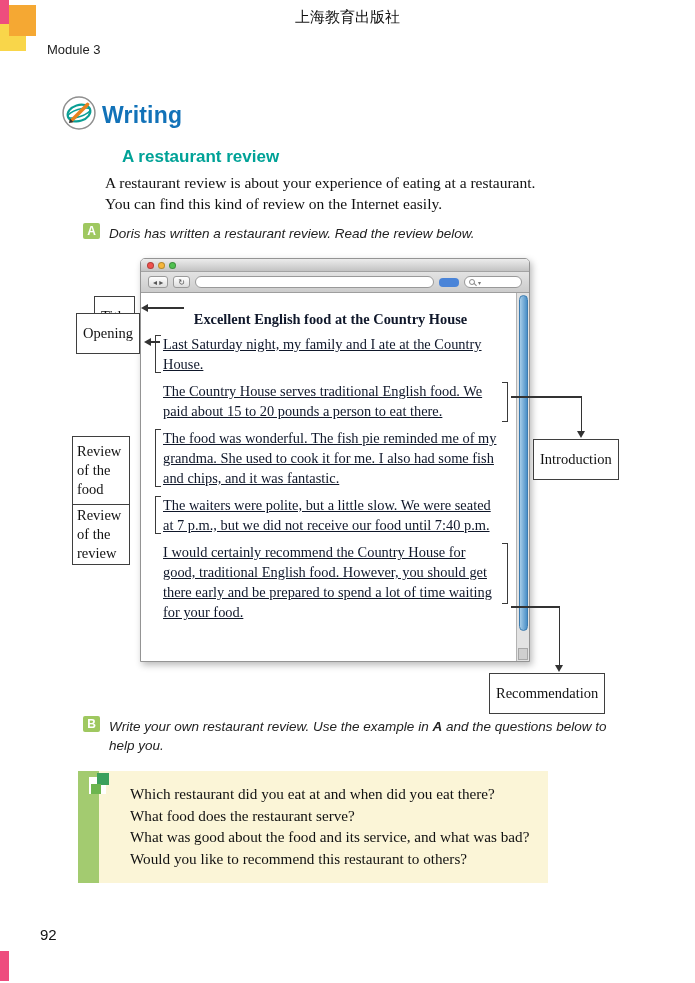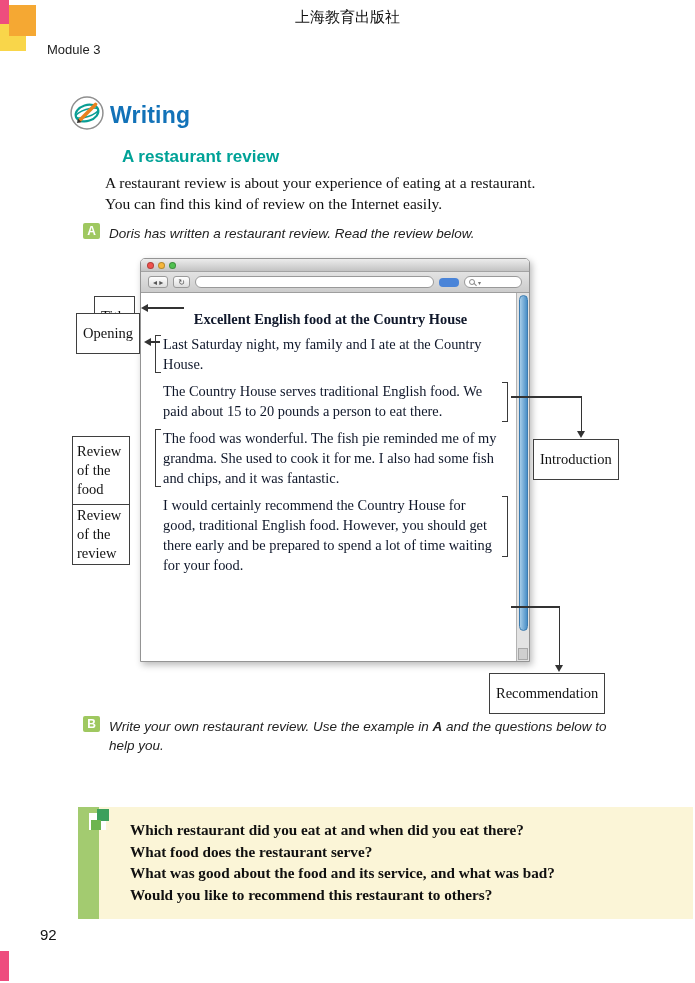--- a/index.html
+++ b/index.html
@@ -10,21 +10,21 @@
   
   .pink-strip { background:#ee4d7e; width:9px; }
   .pink-top { left:0; top:0; height:42px; }
   .pink-bottom { left:0; top:951px; height:30px; }
   .orange-sq { left:9px; top:5px; width:27px; height:31px; background:#f5a833; z-index:2; }
   .yellow-sq { left:0; top:24px; width:26px; height:27px; background:#f9d64a; z-index:1; }
 
   .publisher { left:0; right:0; top:8px; text-align:center; font-size:15px; color:#111; }
   .module { left:47px; top:42px; font-size:13px; color:#222; }
 
-  .writing-head { left:70px; top:96px; display:flex; align-items:center; gap:6px; }
+  .writing-head { left:62px; top:96px; display:flex; align-items:center; gap:6px; }
   .writing-title { font-size:23px; font-weight:bold; color:#1272b8; letter-spacing:.2px; }
   .sub-title { left:105px; top:147px; font-size:17px; font-weight:bold; color:#00a297;margin-left:17px; }
   .intro { left:105px; top:172px; font-family:"Liberation Serif", serif; font-size:15.5px; line-height:21px; color:#111; }
 
   .task { display:flex; align-items:flex-start; gap:9px; }
   .task-a { left:83px; top:223px; width:545px; }
   .task-b { left:83px; top:716px; width:548px; }
   .badge { flex:0 0 auto; width:17px; height:16px; background:#9fc860; color:#fff; font-size:12px; font-weight:bold;
            text-align:center; line-height:16px; border-radius:2px; }
   .task-text { font-style:italic; font-size:13.5px; line-height:19px; color:#222; padding-top:0.5px; }
@@ -46,21 +46,21 @@
   .searchbox { width:58px; height:12px; background:#fff; border:1px solid #999; border-radius:7px;
                display:flex; align-items:center; gap:3px; padding:0 4px; }
   .mag { width:6px; height:6px; border:1.4px solid #8a8a8a; border-radius:50%; position:relative; }
   .mag::after { content:''; position:absolute; width:4px; height:1.4px; background:#8a8a8a;
                 transform:rotate(45deg); right:-3px; bottom:-1px; }
   .search-caret { font-size:6px; color:#777; }
 
   .content { position:absolute; left:0; top:34px; right:13px; bottom:0; padding:16px 10px 0 14px;
              font-family:"Liberation Serif", serif; font-size:14.4px; line-height:20px; color:#0f172a; overflow:hidden; }
   .rtitle { font-weight:bold; text-align:center; margin-bottom:5px; white-space:nowrap; }
-  .para { position:relative; margin-bottom:7px; padding:0 7px 0 8px; }
+  .para { position:relative; margin-bottom:7px; padding:0 7px 0 8px;text-decoration:underline; }
   .brk { position:absolute; width:6px; border:1.2px solid #3a3a3a; }
   .brk.left  { left:0; top:1px; bottom:1px; border-right:none; }
   .brk.right { right:-2px; border-left:none; }
   .brk.r2 { top:1px; height:40px; }
   .brk.r3 { top:1px; height:61px; }
 
   .scroll-track { position:absolute; top:34px; right:0; bottom:0; width:13px; background:#e3e3e3; border-left:1px solid #b3b3b3; }
   .scroll-thumb { position:absolute; top:2px; left:1.5px; width:9px; height:336px; border-radius:5px;
                   background:linear-gradient(90deg,#a6cde9,#4a8fc7); border:0.5px solid #3c7cb0; }
   .scroll-btn { position:absolute; bottom:1px; left:1px; width:10px; height:12px; background:#cfcfcf; border:1px solid #a7a7a7; }
@@ -77,21 +77,21 @@
 
   
   .hline { position:absolute; height:1.5px; background:#333; z-index:3; }
   .vline { position:absolute; width:1.5px; background:#333; z-index:3; }
   .arr-left { position:absolute; width:0; height:0; border-top:4px solid transparent;
               border-bottom:4px solid transparent; border-right:7px solid #333; z-index:3; }
   .arr-down { position:absolute; width:0; height:0; border-left:4.5px solid transparent;
               border-right:4.5px solid transparent; border-top:7px solid #333; z-index:3; }
 
   
-  .qbox { left:78px; top:807px; width:615px; height:112px; background:#fbf5d7;font-weight:bold; }
+  .qbox { left:78px; top:771px; width:470px; height:112px; background:#fbf5d7; }
   .qstrip { position:absolute; left:0; top:0; width:21px; height:100%; background:#a3cb70; }
   .qsq-white { position:absolute; left:11px; top:6px; width:17px; height:17px; background:#ffffff; }
   .qsq-green { position:absolute; left:19px; top:2px; width:12px; height:12px; background:#3ba05c; }
   .qsq-green2 { position:absolute; left:13px; top:13px; width:10px; height:10px; background:#6db54f; }
   .qlist { position:absolute; left:52px; top:12px; font-family:"Liberation Serif", serif;
            font-size:15.2px; line-height:21.5px; color:#101010; }
 
   .pagenum { left:40px; top:926px; font-size:15px; color:#111; }
 </style>
 </head>
@@ -153,20 +153,24 @@
     </div>
     <div class="para">
       <span class="brk right r2"></span>
       <span>The Country House serves traditional English food. We paid about 15 to 20 pounds a person to eat there.</span>
     </div>
     <div class="para">
       <span class="brk left"></span>
       <span>The food was wonderful. The fish pie reminded me of my grandma. She used to cook it for me. I also had some fish and chips, and it was fantastic.</span>
     </div>
     <div class="para">
+      <span class="brk left"></span>
+      <span>The waiters were polite, but a little slow. We were seated at 7 p.m., but we did not receive our food until 7:40 p.m.</span>
+    </div>
+    <div class="para">
       <span class="brk right r3"></span>
       <span>I would certainly recommend the Country House for good, traditional English food. However, you should get there early and be prepared to spend a lot of time waiting for your food.</span>
     </div>
   </div>
   <div class="scroll-track">
     <div class="scroll-thumb"></div>
     <div class="scroll-btn"></div>
   </div>
 </div>
 

